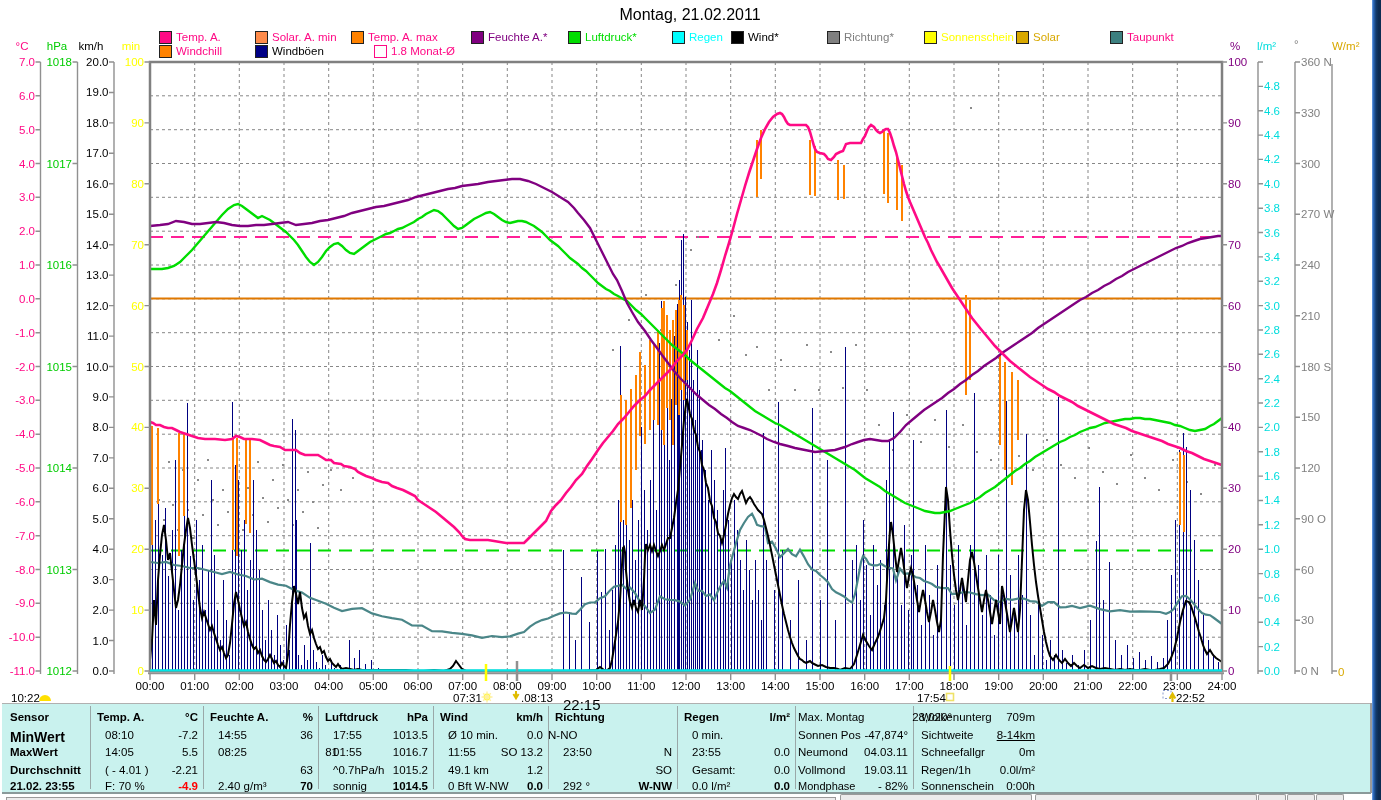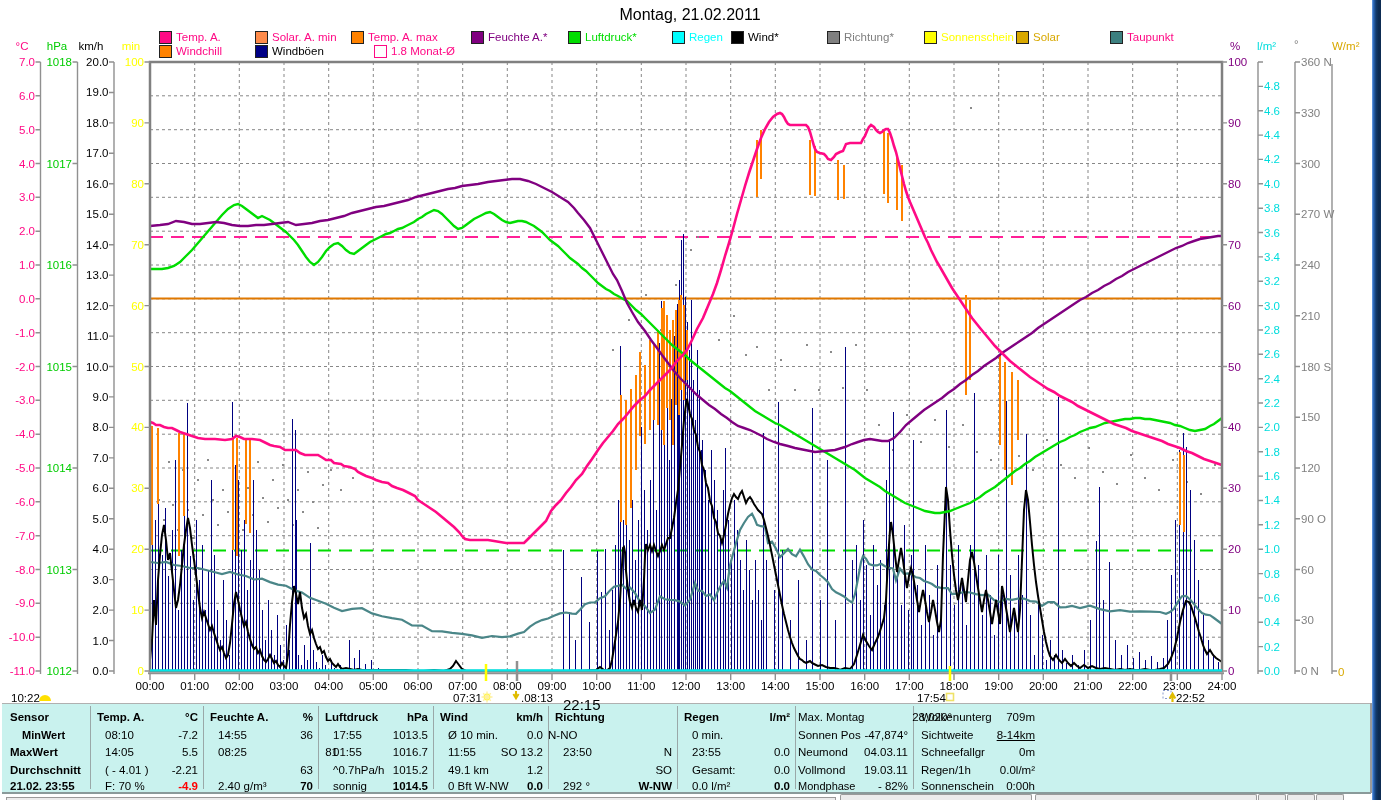--- a/index.html
+++ b/index.html
@@ -212,21 +212,21 @@
 <div style="position:absolute;left:2px;top:703px;width:1369px;height:88px;background:#c9f2ee;border-top:1px solid #b0b0b0;border-bottom:2px solid #8a9a9a;"></div>
 <div style="position:absolute;left:90px;top:706px;width:1px;height:83px;background:#9aa8a8;"></div>
 <div style="position:absolute;left:203px;top:706px;width:1px;height:83px;background:#9aa8a8;"></div>
 <div style="position:absolute;left:318px;top:706px;width:1px;height:83px;background:#9aa8a8;"></div>
 <div style="position:absolute;left:433px;top:706px;width:1px;height:83px;background:#9aa8a8;"></div>
 <div style="position:absolute;left:548px;top:706px;width:1px;height:83px;background:#9aa8a8;"></div>
 <div style="position:absolute;left:677px;top:706px;width:1px;height:83px;background:#9aa8a8;"></div>
 <div style="position:absolute;left:795px;top:706px;width:1px;height:83px;background:#9aa8a8;"></div>
 <div style="position:absolute;left:913px;top:706px;width:1px;height:83px;background:#9aa8a8;"></div>
 <div style="position:absolute;top:711px;font-size:11.5px;color:#000;white-space:nowrap;font-weight:bold;left:10px;">Sensor</div>
-<div style="position:absolute;top:728.5px;font-size:11px;color:#000;white-space:nowrap;font-weight:bold;left:22px;">MinWert</div>
+<div style="position:absolute;top:728.5px;font-size:14px;color:#000;white-space:nowrap;font-weight:bold;left:10px;">MinWert</div>
 <div style="position:absolute;top:746px;font-size:11.5px;color:#000;white-space:nowrap;font-weight:bold;left:10px;">MaxWert</div>
 <div style="position:absolute;top:763.5px;font-size:11.5px;color:#000;white-space:nowrap;font-weight:bold;left:10px;">Durchschnitt</div>
 <div style="position:absolute;top:779.5px;font-size:11.5px;color:#000;white-space:nowrap;font-weight:bold;left:10px;">21.02. 23:55</div>
 <div style="position:absolute;top:711px;font-size:11.5px;color:#000;white-space:nowrap;font-weight:bold;left:97px;">Temp. A.</div>
 <div style="position:absolute;top:711px;font-size:11.5px;color:#000;white-space:nowrap;font-weight:bold;left:90px;width:108px;text-align:right;">°C</div>
 <div style="position:absolute;top:728.5px;font-size:11.5px;color:#000;white-space:nowrap;left:105px;">08:10</div>
 <div style="position:absolute;top:728.5px;font-size:11.5px;color:#000;white-space:nowrap;left:90px;width:108px;text-align:right;">-7.2</div>
 <div style="position:absolute;top:746px;font-size:11.5px;color:#000;white-space:nowrap;left:105px;">14:05</div>
 <div style="position:absolute;top:746px;font-size:11.5px;color:#000;white-space:nowrap;left:90px;width:108px;text-align:right;">5.5</div>
 <div style="position:absolute;top:763.5px;font-size:11.5px;color:#000;white-space:nowrap;left:105px;">( - 4.01 )</div>

